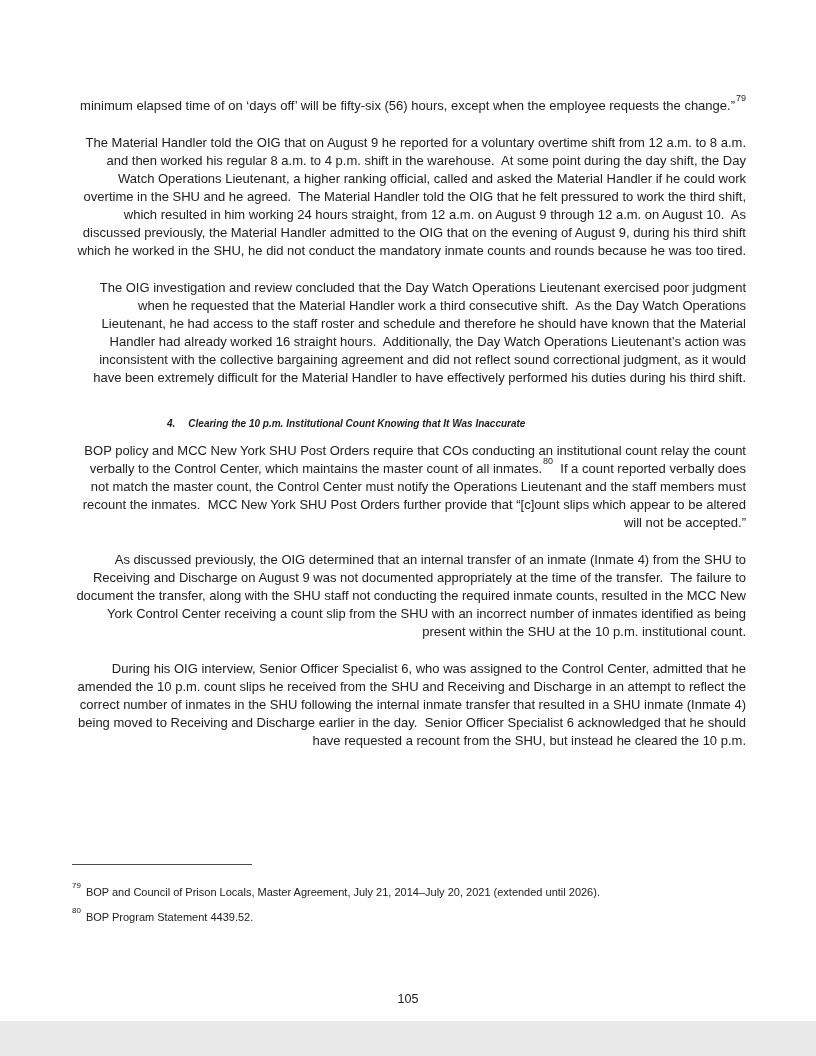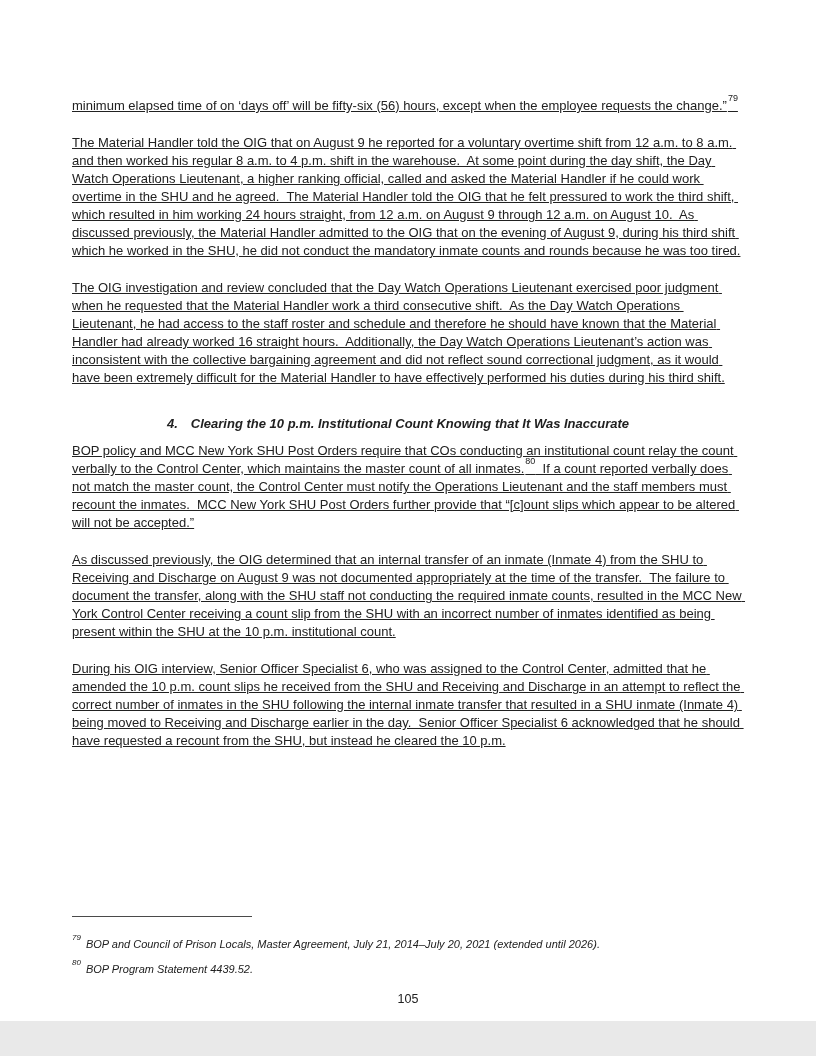--- a/index.html
+++ b/index.html
@@ -23,47 +23,45 @@
   .body-text {
     position: absolute;
     left: 72px;
     top: 97px;
     width: 674px;
   }
   .para {
     font-size: 13px;
     line-height: 18px;
     margin: 0 0 19px 0;
-    text-align: left;
+    text-align: right;
     white-space: pre-wrap;
-    text-decoration: underline;
   }
   .fnref {
     font-size: 9px;
     line-height: 0;
     position: relative;
     top: -4px;
     margin-left: 1px;
   }
   .heading {
-    font-size: 13px;
+    font-size: 10px;
     line-height: 18px;
     font-weight: bold;
     font-style: italic;
     margin: 28px 0 9px 95px;
   }
   .hnum {
     margin-right: 13px;
   }
   .footnote-area {
     position: absolute;
     left: 72px;
-    top: 916px;
+    top: 864px;
     width: 674px;
-    font-style: italic;
   }
   .fn-rule {
     width: 180px;
     height: 0;
     border-top: 1px solid #4a4a4a;
     margin-bottom: 20px;
   }
   .footnote {
     font-size: 11px;
     line-height: 15px;

